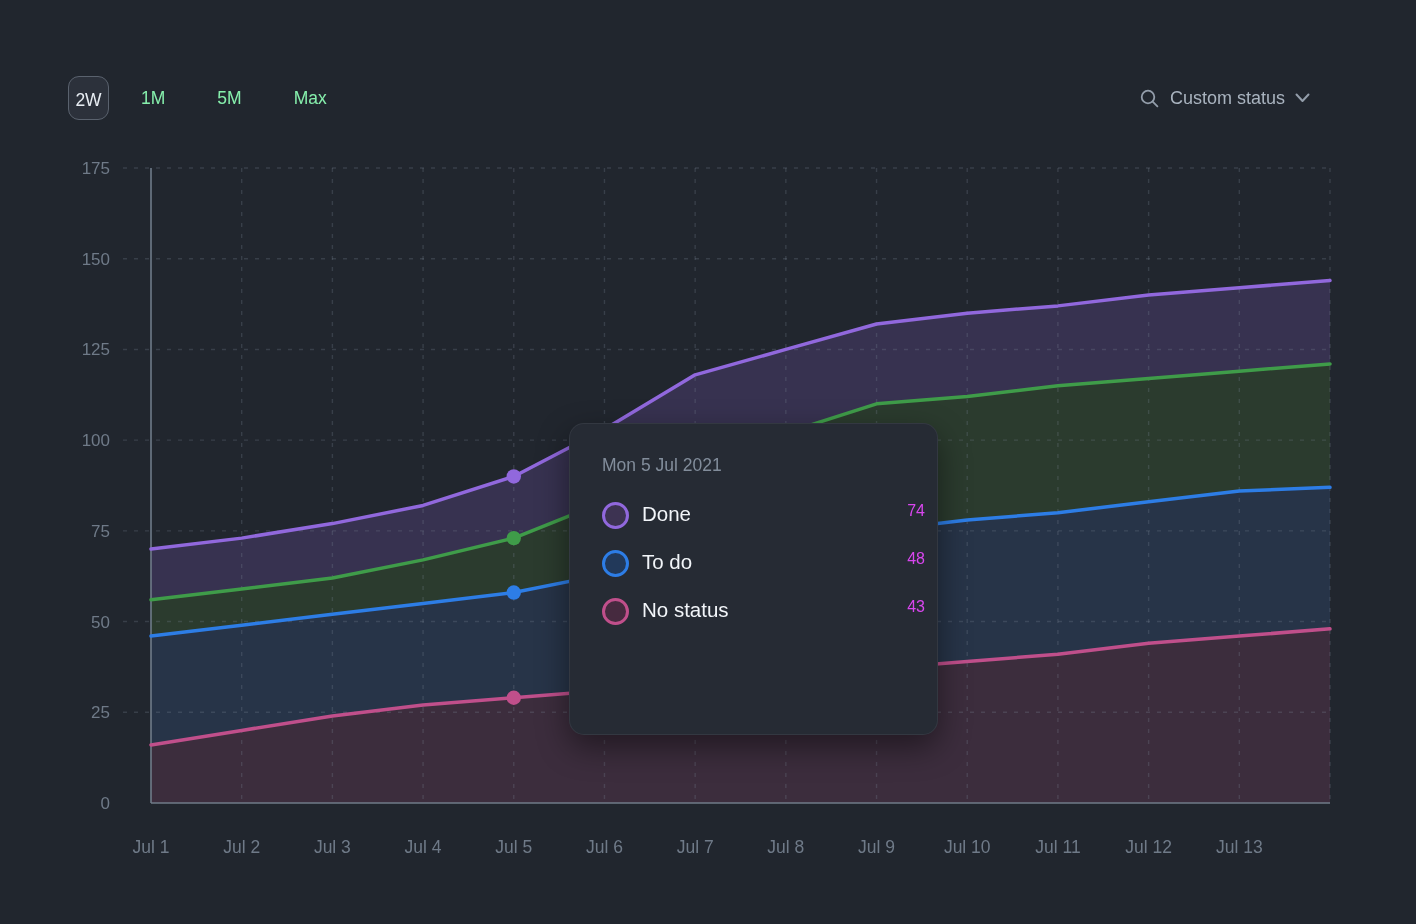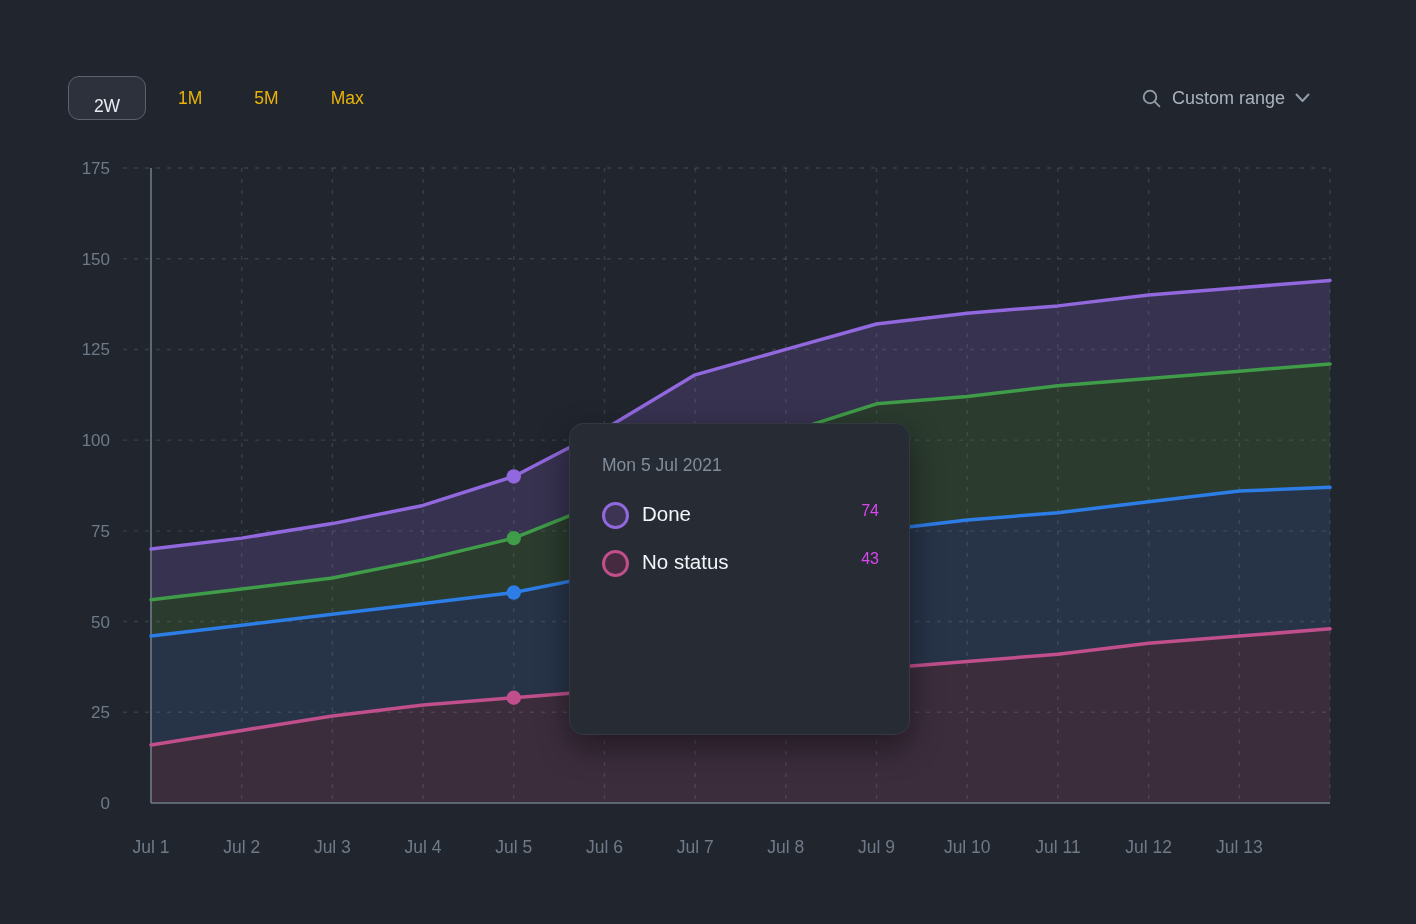--- a/index.html
+++ b/index.html
@@ -9,43 +9,43 @@
     -webkit-font-smoothing:antialiased;
   }
   
   .toolbar{
     position:absolute;left:68px;right:106px;top:76px;height:44px;
     display:flex;justify-content:space-between;align-items:center;
   }
   .ranges{display:flex;align-items:center;}
   .range{
     appearance:none;background:transparent;border:1px solid transparent;
-    color:#eab308;font-family:"Liberation Sans",sans-serif;font-size:17.5px;
+    color:#86efac;font-family:"Liberation Sans",sans-serif;font-size:17.5px;
     height:44px;padding:0 19px;border-radius:11px;cursor:pointer;line-height:42px;
   }
   .range.selected{
     background:#2c313b;border-color:#5a626e;color:#e8edf3;
-    width:78px;padding:8px;text-align:center;
+    width:41px;padding:2px;text-align:center;
   }
   .range+.range{margin-left:12px;}
   .custom-range{
     display:flex;align-items:center;gap:10px;cursor:pointer;
     color:#a9b3bf;font-size:18px;
   }
   .custom-range svg{display:block;}
   
   #chart{position:absolute;left:0;top:0;width:1416px;height:924px;}
   .grid{stroke:rgba(125,137,152,.26);stroke-width:1.4;stroke-dasharray:4 7;}
   .axis{stroke:#6f7b89;stroke-width:1.6;}
   .ylab,.xlab{fill:#6f7a88;font-size:17px;font-family:"Liberation Sans",sans-serif;}
   .xlab{font-size:17.5px;}
   
   .tooltip{
-    position:absolute;left:569px;top:423px;width:341px;height:312px;
-    box-sizing:border-box;padding:29px 30px 0 32px;
+    position:absolute;left:569px;top:423px;width:369px;height:312px;
+    box-sizing:border-box;padding:29px 12px 0 32px;
     background:#262b34;border:1px solid rgba(200,212,226,.08);border-radius:15px;
     box-shadow:0 12px 32px rgba(0,0,0,.45);
   }
   .tt-date{color:#828d9b;font-size:17.5px;line-height:24px;margin-bottom:25px;}
   .tt-row{display:flex;align-items:flex-start;height:48px;}
   .tt-ring{
     width:21px;height:21px;border-radius:50%;
     border:3.5px solid #888;background:#333;flex:0 0 auto;margin-right:13px;
   }
   .tt-label{color:#f2f5f9;font-size:20.5px;}
@@ -61,21 +61,21 @@
       <button class="range selected">2W</button>
       <button class="range">1M</button>
       <button class="range">5M</button>
       <button class="range">Max</button>
     </div>
     <div class="custom-range">
       <svg width="21" height="21" viewBox="0 0 21 21">
         <circle cx="9" cy="9" r="6.3" fill="none" stroke="#939daa" stroke-width="1.8"></circle>
         <line x1="13.7" y1="13.7" x2="18.4" y2="18.4" stroke="#939daa" stroke-width="1.8" stroke-linecap="round"></line>
       </svg>
-      <span>Custom range</span>
+      <span>Custom status</span>
       <svg width="15" height="10" viewBox="0 0 15 10">
         <path d="M1.5 1.5 L7.5 8 L13.5 1.5" fill="none" stroke="#939daa" stroke-width="2" stroke-linecap="round" stroke-linejoin="round"></path>
       </svg>
     </div>
   </div>
 
   <svg id="chart" viewBox="0 0 1416 924">
       <path d="M151 549L241.69230769230768 538.1142857142856L332.38461538461536 523.6L423.0769230769231 505.45714285714286L513.7692307692307 476.42857142857144L604.4615384615385 429.25714285714287L695.1538461538462 374.8285714285714L785.8461538461538 349.42857142857144L876.5384615384615 324.0285714285714L967.2307692307693 313.14285714285717L1057.923076923077 305.8857142857143L1148.6153846153848 295L1239.3076923076924 287.74285714285713L1330 280.48571428571427L1330 803L151 803Z" fill="#373250"></path>
       <path d="M151 599.8L241.69230769230768 588.9142857142857L332.38461538461536 578.0285714285715L423.0769230769231 559.8857142857142L513.7692307692307 538.1142857142856L604.4615384615385 501.8285714285714L695.1538461538462 465.54285714285714L785.8461538461538 432.8857142857143L876.5384615384615 403.85714285714283L967.2307692307693 396.6L1057.923076923077 385.7142857142857L1148.6153846153848 378.45714285714286L1239.3076923076924 371.2L1330 363.9428571428571L1330 803L151 803Z" fill="#2b3b2e"></path>
       <path d="M151 636.0857142857143L241.69230769230768 625.2L332.38461538461536 614.3142857142857L423.0769230769231 603.4285714285714L513.7692307692307 592.5428571428572L604.4615384615385 574.4L695.1538461538462 559.8857142857142L785.8461538461538 545.3714285714286L876.5384615384615 530.8571428571429L967.2307692307693 519.9714285714285L1057.923076923077 512.7142857142858L1148.6153846153848 501.8285714285714L1239.3076923076924 490.9428571428571L1330 487.3142857142857L1330 803L151 803Z" fill="#273448"></path>
@@ -134,19 +134,24 @@
     </svg>
 
   <div class="tooltip">
     <div class="tt-date">Mon 5 Jul 2021</div>
     <div class="tt-row">
       <span class="tt-ring" style="border-color: rgb(145, 104, 221); background: rgb(61, 51, 82);"></span>
       <span class="tt-label">Done</span>
       <span class="tt-value">74</span>
     </div>
     <div class="tt-row">
+      <span class="tt-ring" style="border-color: rgb(45, 125, 230); background: rgb(34, 57, 90);"></span>
+      <span class="tt-label">To do</span>
+      <span class="tt-value">48</span>
+    </div>
+    <div class="tt-row">
       <span class="tt-ring" style="border-color: rgb(192, 79, 139); background: rgb(70, 42, 63);"></span>
       <span class="tt-label">No status</span>
       <span class="tt-value">43</span>
     </div>
   </div>
 
 </div>
 
 </body></html>

